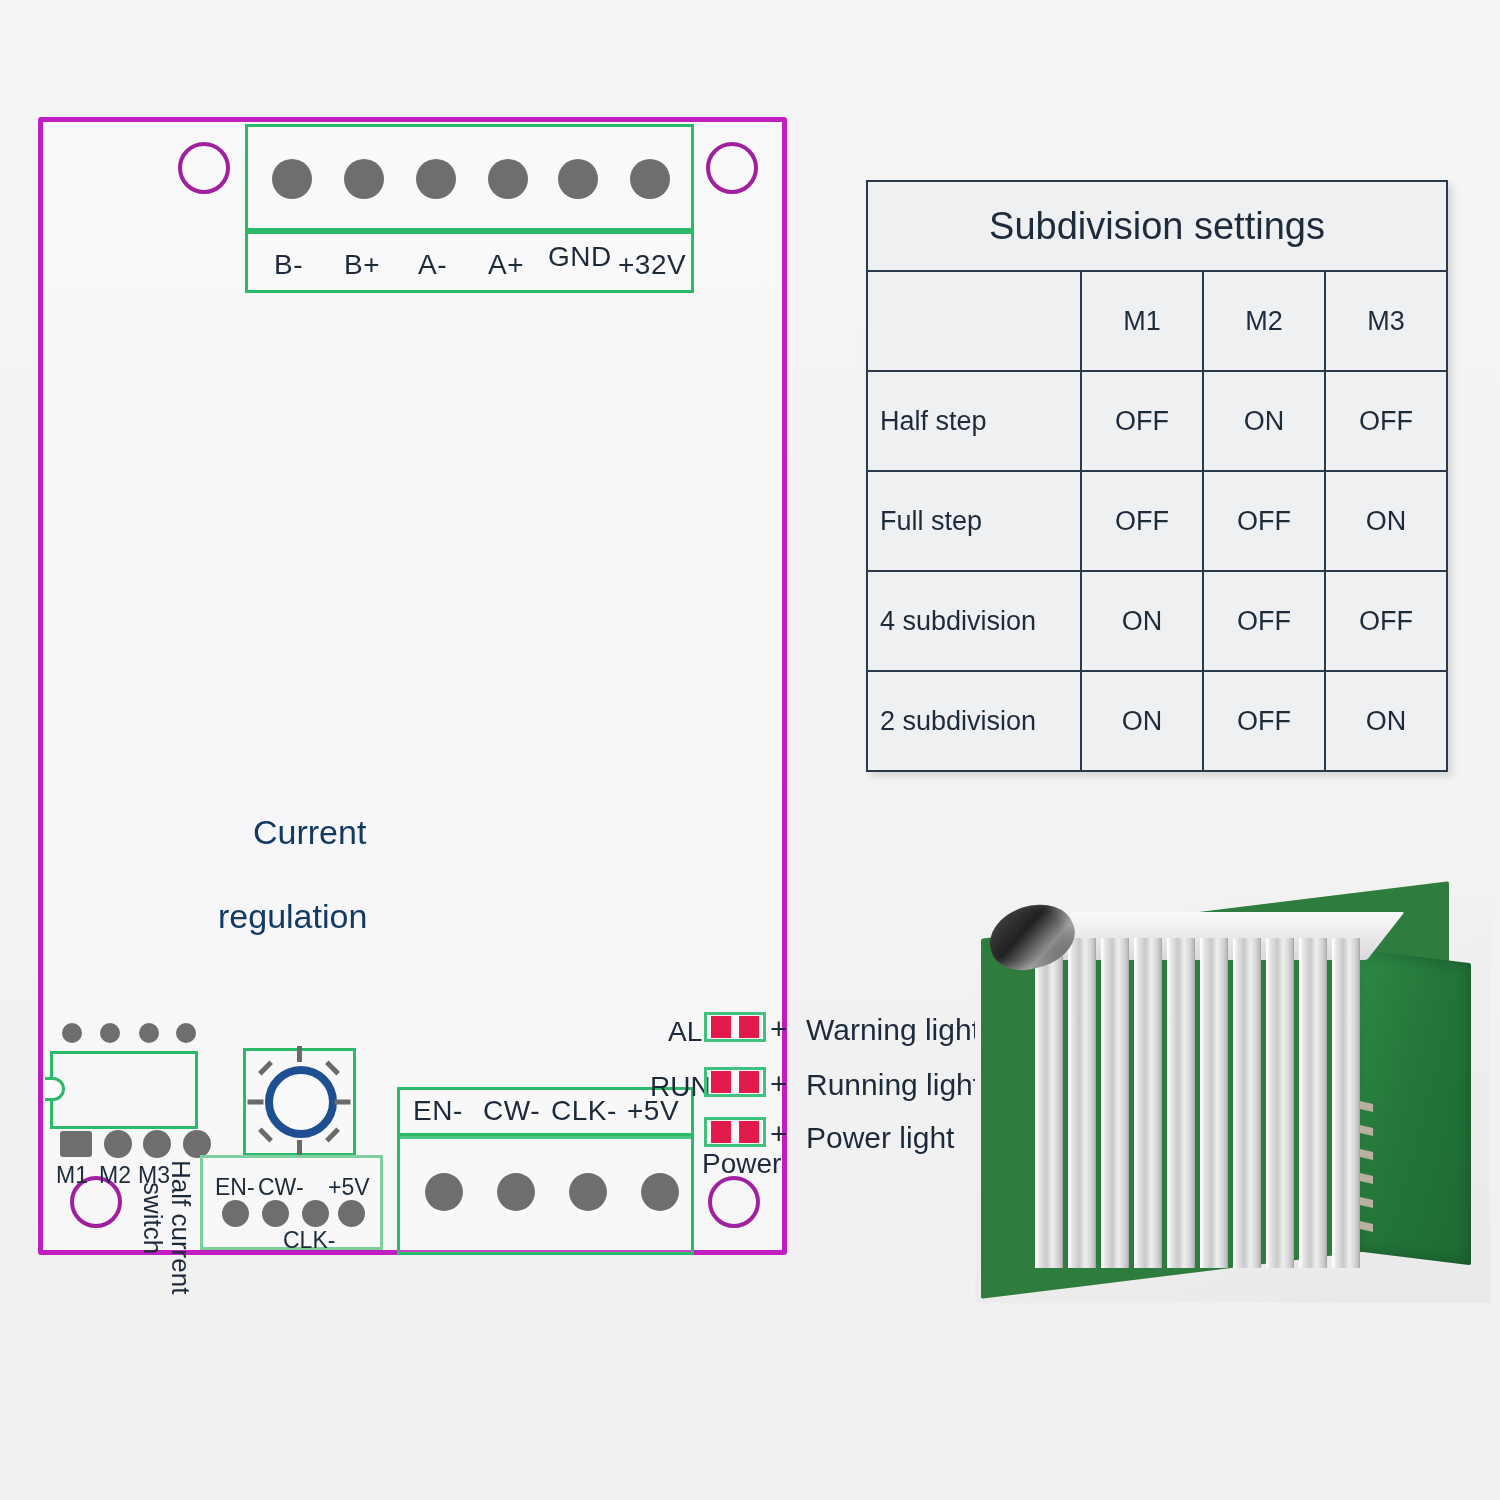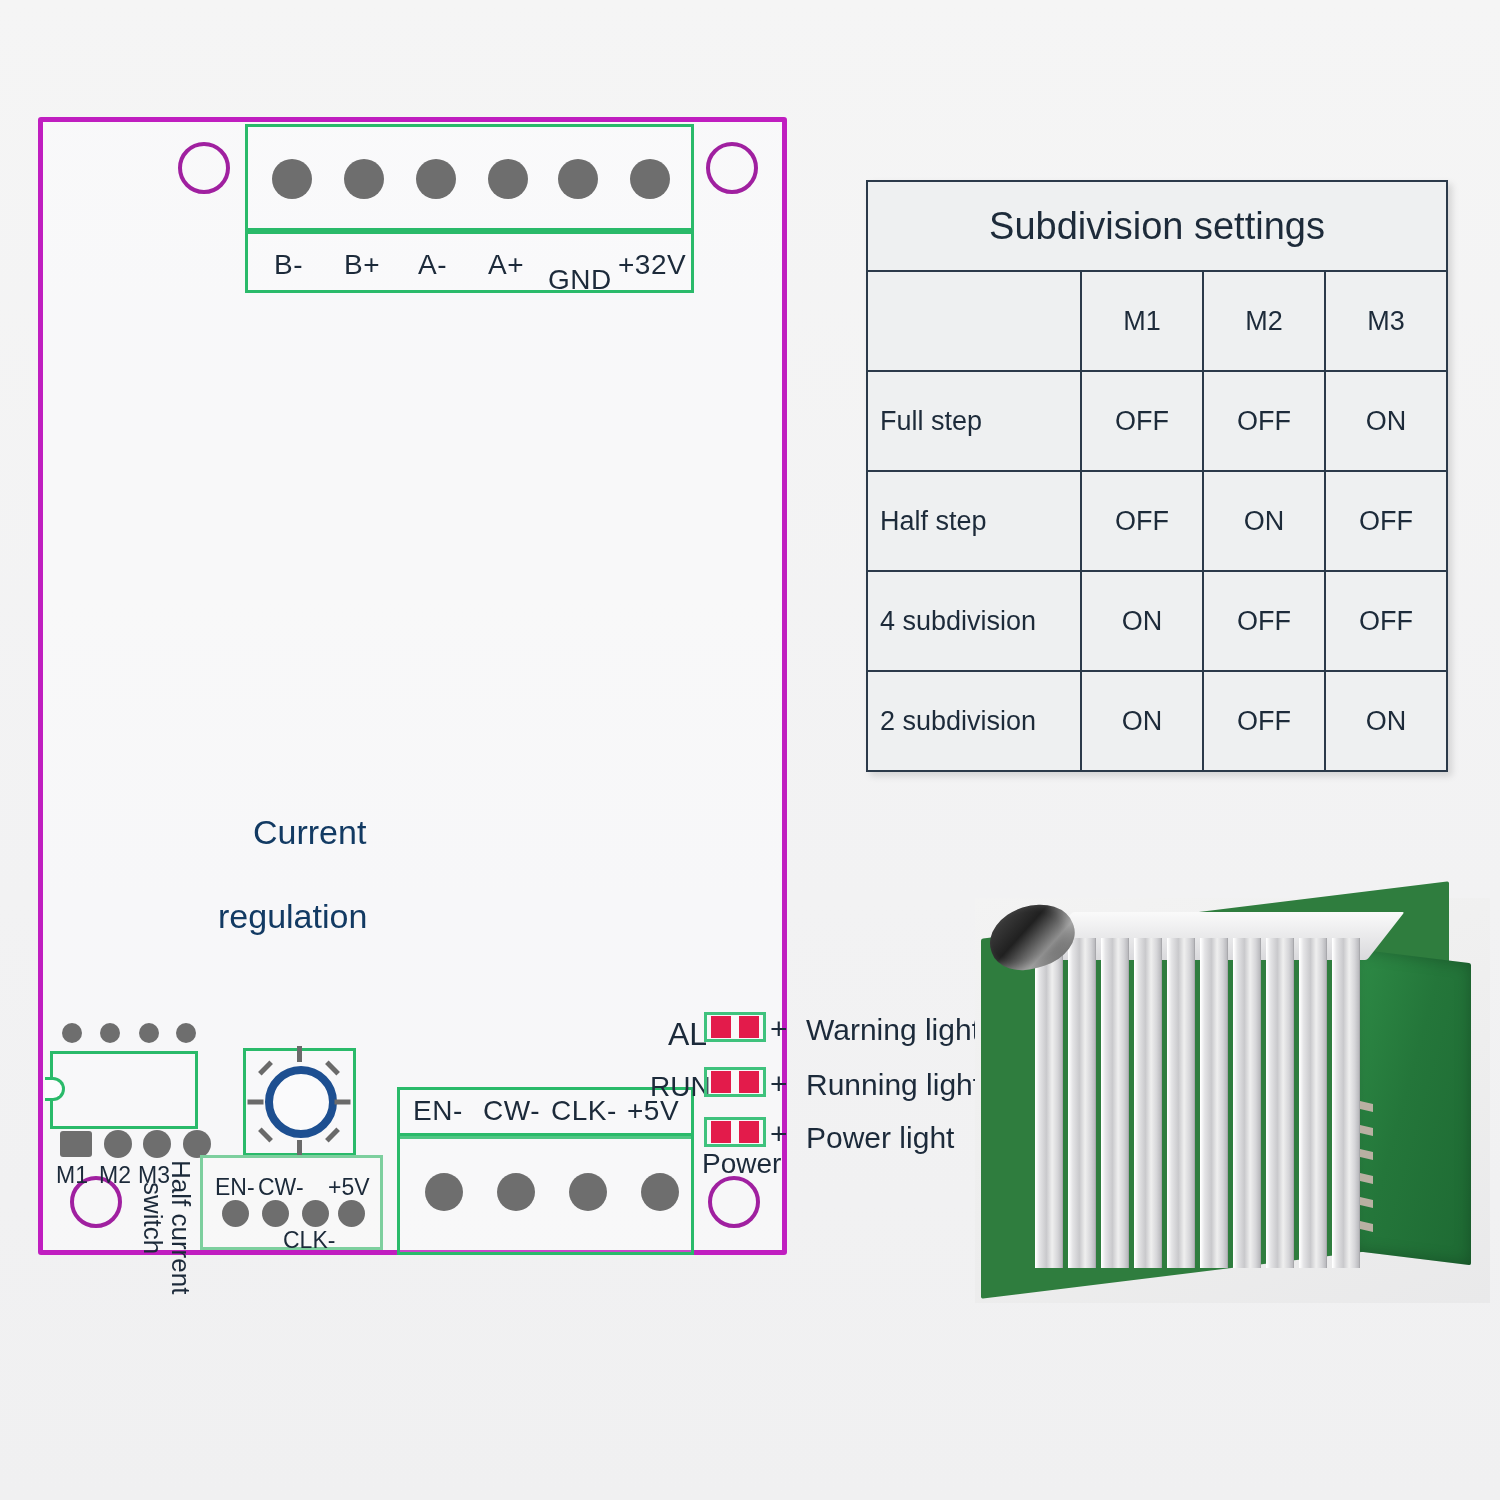--- a/index.html
+++ b/index.html
@@ -169,21 +169,21 @@
   <div class="abs pad" style="left:344px;top:159px;width:40px;height:40px;"></div>
   <div class="abs pad" style="left:416px;top:159px;width:40px;height:40px;"></div>
   <div class="abs pad" style="left:488px;top:159px;width:40px;height:40px;"></div>
   <div class="abs pad" style="left:558px;top:159px;width:40px;height:40px;"></div>
   <div class="abs pad" style="left:630px;top:159px;width:40px;height:40px;"></div>
 
   <div class="abs term-label" style="left:274px;top:249px;">B-</div>
   <div class="abs term-label" style="left:344px;top:249px;">B+</div>
   <div class="abs term-label" style="left:418px;top:249px;">A-</div>
   <div class="abs term-label" style="left:488px;top:249px;">A+</div>
-  <div class="abs term-label" style="left:548px;top:264px;">GND</div>
+  <div class="abs term-label" style="left:548px;top:241px;">GND</div>
   <div class="abs term-label" style="left:618px;top:249px;">+32V</div>
 
   <div class="abs blue-label" style="left:253px;top:812px;">Current</div>
   <div class="abs blue-label" style="left:218px;top:896px;">regulation</div>
 
   <div class="abs pad" style="left:62px;top:1023px;width:20px;height:20px;"></div>
   <div class="abs pad" style="left:100px;top:1023px;width:20px;height:20px;"></div>
   <div class="abs pad" style="left:139px;top:1023px;width:20px;height:20px;"></div>
   <div class="abs pad" style="left:176px;top:1023px;width:20px;height:20px;"></div>
 
@@ -231,21 +231,21 @@
   <div class="abs term-label" style="left:413px;top:1095px;">EN-</div>
   <div class="abs term-label" style="left:483px;top:1095px;">CW-</div>
   <div class="abs term-label" style="left:551px;top:1095px;">CLK-</div>
   <div class="abs term-label" style="left:627px;top:1095px;">+5V</div>
 
   <div class="abs pad" style="left:425px;top:1173px;width:38px;height:38px;"></div>
   <div class="abs pad" style="left:497px;top:1173px;width:38px;height:38px;"></div>
   <div class="abs pad" style="left:569px;top:1173px;width:38px;height:38px;"></div>
   <div class="abs pad" style="left:641px;top:1173px;width:38px;height:38px;"></div>
 
-  <div class="abs small-lbl" style="left:668px;top:1016px;font-size:32px;">AL</div>
+  <div class="abs small-lbl" style="left:668px;top:1016px;font-size:28px;">AL</div>
   <div class="abs led-box" style="left:704px;top:1012px;width:62px;height:30px;">
     <span class="led-chip"></span>
     <span class="led-chip"></span>
   </div>
   <div class="abs plus" style="left:770px;top:1014px;">+</div>
   <div class="abs right-lbl" style="left:806px;top:1013px;">Warning light</div>
 
   <div class="abs small-lbl" style="left:650px;top:1071px;font-size:28px;">RUN</div>
   <div class="abs led-box" style="left:704px;top:1067px;width:62px;height:30px;">
     <span class="led-chip"></span>
@@ -273,30 +273,30 @@
       <tr>
         <td class="title" colspan="4">Subdivision settings</td>
       </tr>
       <tr>
         <td></td>
         <td>M1</td>
         <td>M2</td>
         <td>M3</td>
       </tr>
       <tr>
+        <td class="rowhead">Half step</td>
+        <td>OFF</td>
+        <td>ON</td>
+        <td>OFF</td>
+      </tr>
+      <tr>
         <td class="rowhead">Full step</td>
         <td>OFF</td>
         <td>OFF</td>
         <td>ON</td>
-      </tr>
-      <tr>
-        <td class="rowhead">Half step</td>
-        <td>OFF</td>
-        <td>ON</td>
-        <td>OFF</td>
       </tr>
       <tr>
         <td class="rowhead">4 subdivision</td>
         <td>ON</td>
         <td>OFF</td>
         <td>OFF</td>
       </tr>
       <tr>
         <td class="rowhead">2 subdivision</td>
         <td>ON</td>

